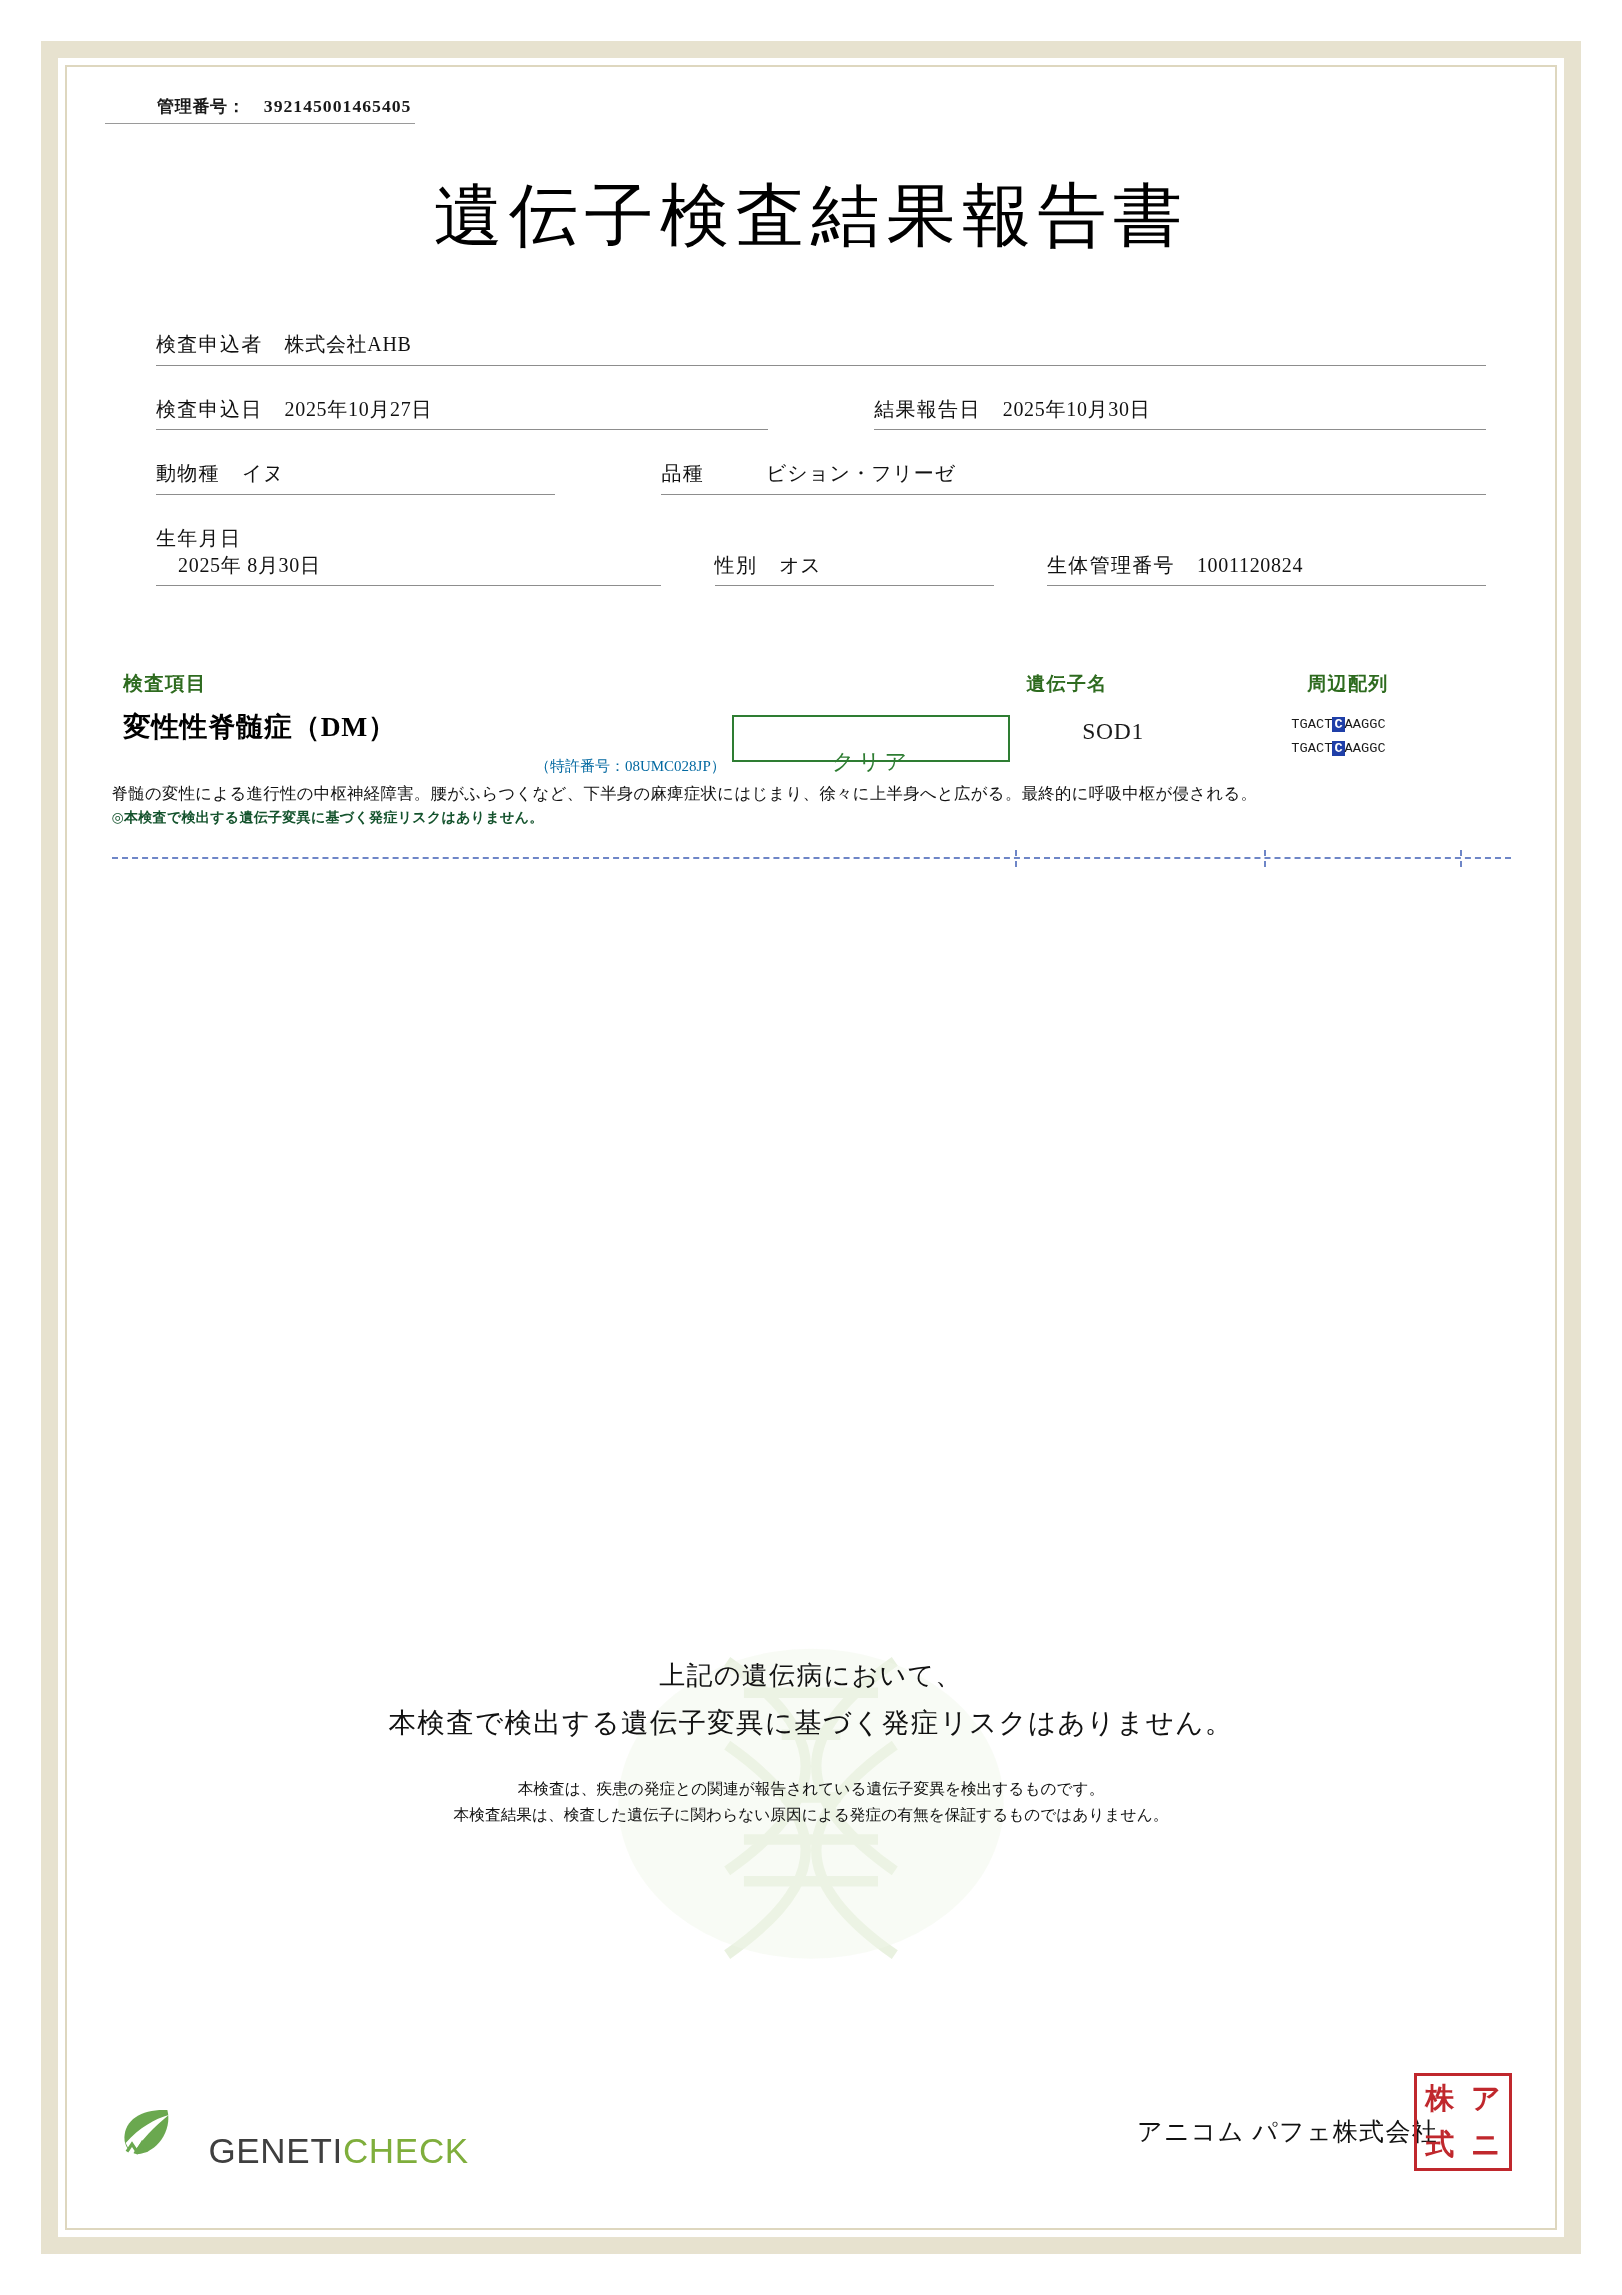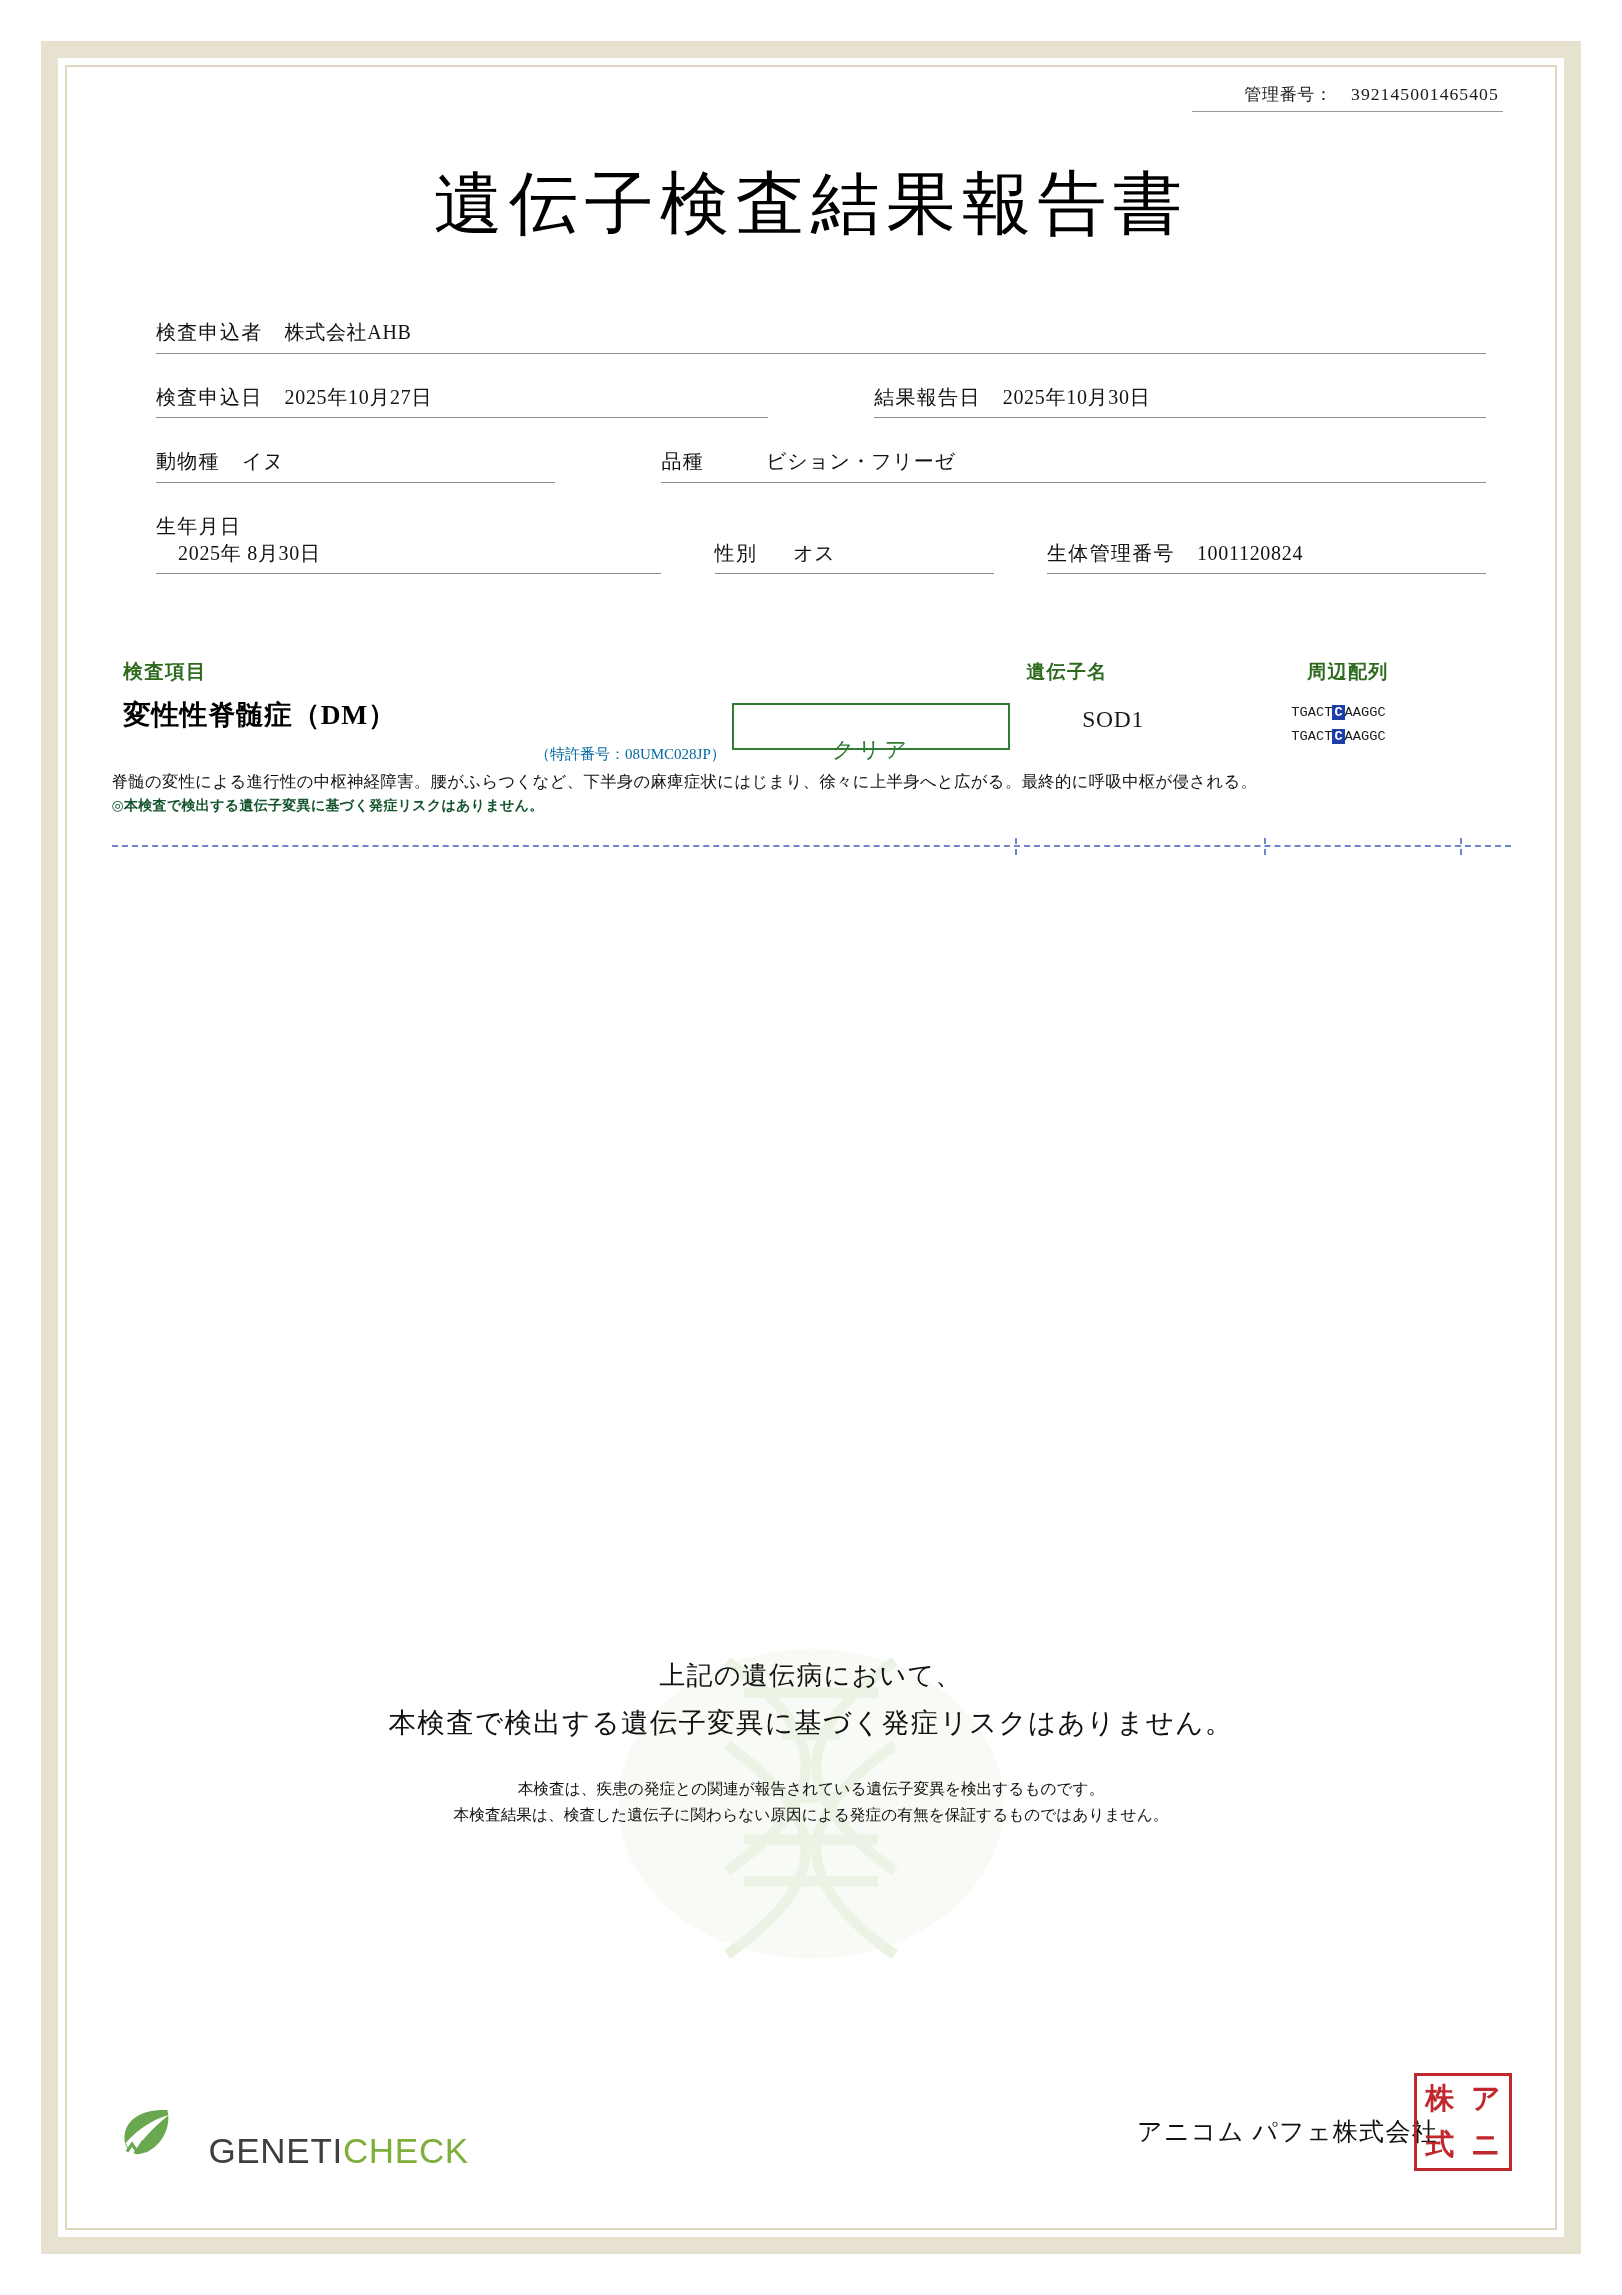--- a/index.html
+++ b/index.html
@@ -42,24 +42,25 @@
     position: absolute;
     left: 105px;
     top: 79px;
     right: 105px;
     bottom: 79px;
   }
 
   
   .ctrl-row {
     display: flex;
-    justify-content: flex-end;
+    justify-content: flex-start;
     align-items: flex-end;
     padding-right: 14.4px;
-    margin-top: 4px;
+    margin-top: 16px;
+    font-weight: bold;
   }
   .ctrl-box {
     border-bottom: 1.3px solid #9a9a9a;
     padding: 0 3.9px 5.2px 52px;
     display: flex;
     align-items: baseline;
     gap: 18.3px;
   }
   .ctrl-label {
     font-size: 17px;
@@ -112,21 +113,21 @@
     color: #111;
     padding-left: 22px;
     white-space: nowrap;
   }
   .f-applicant { width: 100%; }
   .f-applydate { width: 46%; }
   .f-reportdate { width: 46%; margin-left: 8%; }
   .f-species   { width: 30%; }
   .f-breed     { width: 62%; margin-left: 8%; gap: 40px; }
   .f-birth     { width: 38%; flex-direction: column; }
-  .f-sex       { width: 21%; margin-left: 4%; gap: 14px; }
+  .f-sex       { width: 21%; margin-left: 4%; }
   .f-animalid  { width: 33%; margin-left: 4%; }
 
   
   .test-head {
     margin-top: 84px;
     display: flex;
     align-items: baseline;
     padding: 0 31px 0 18.3px;
     color: #2e6b1f;
     font-weight: bold;

